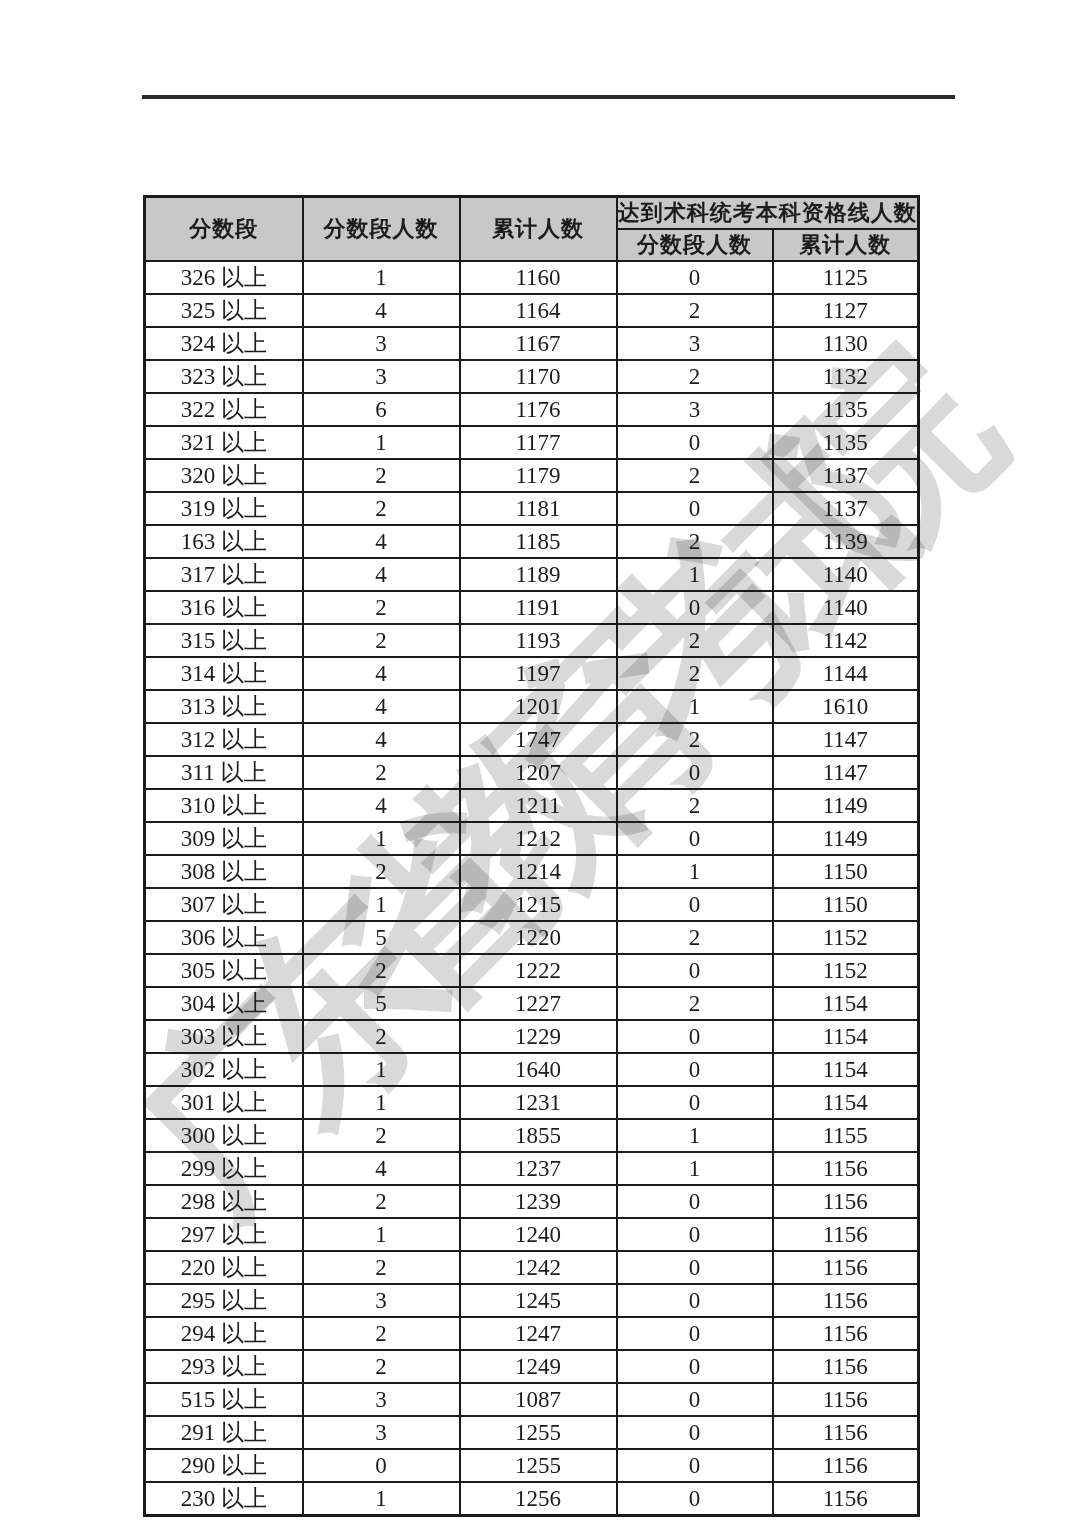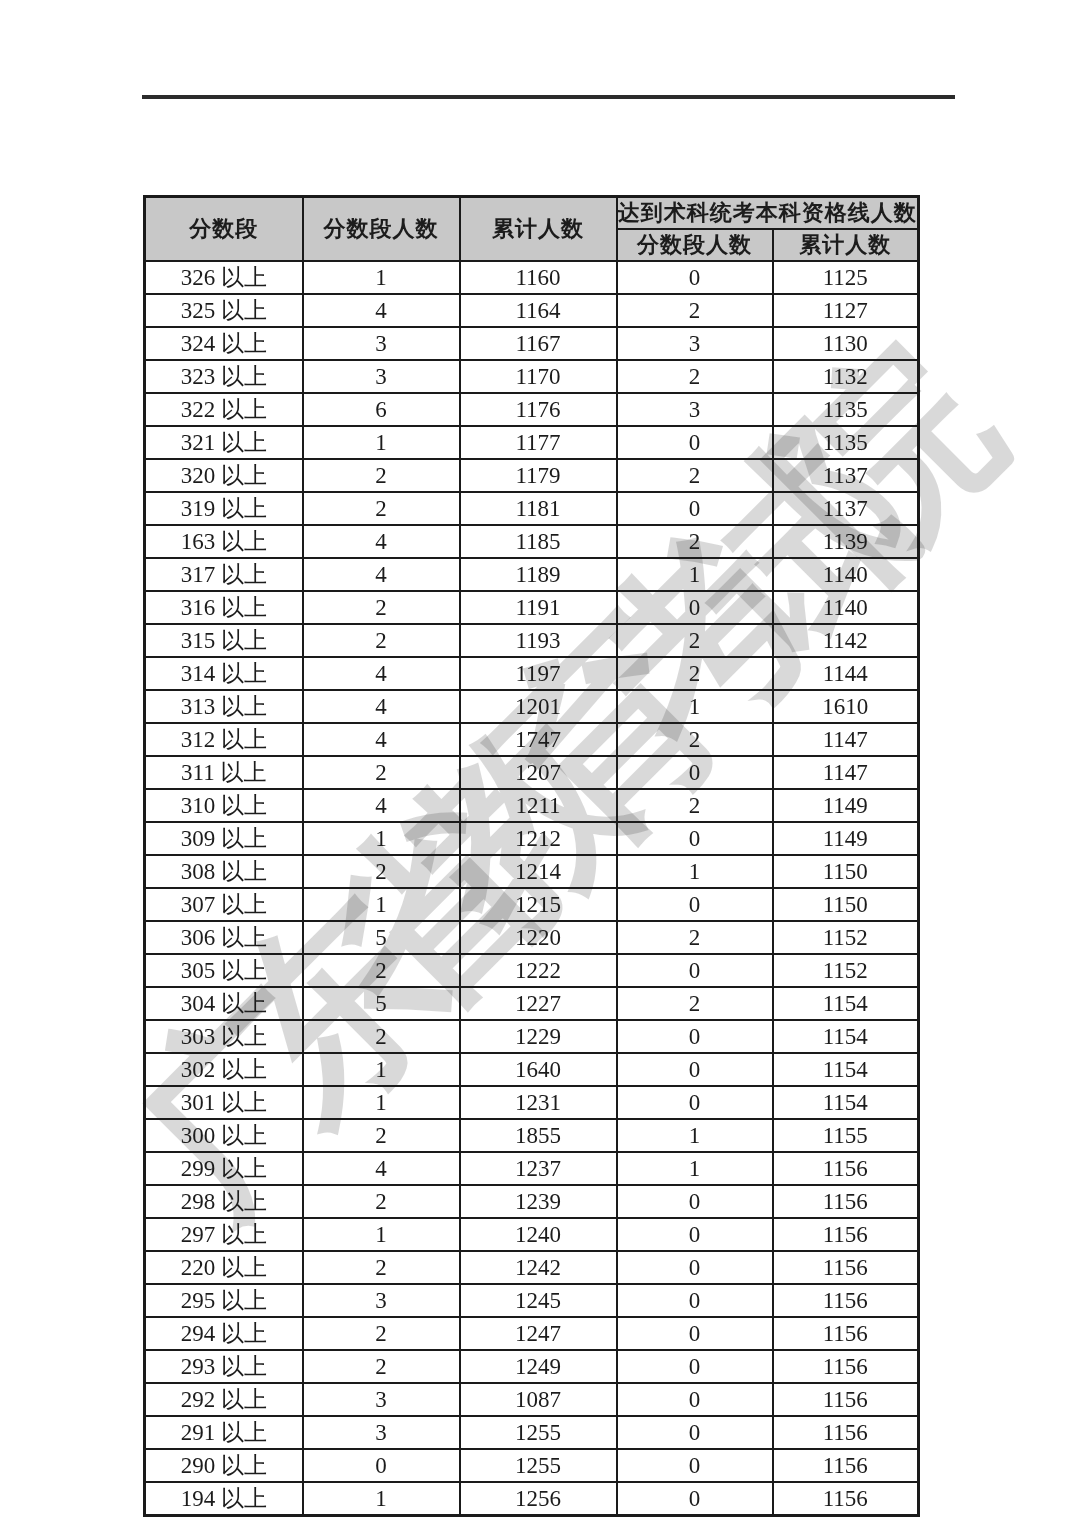--- a/index.html
+++ b/index.html
@@ -341,42 +341,42 @@
           <td>1156</td>
         </tr>
         <tr>
           <td>293 以上</td>
           <td>2</td>
           <td>1249</td>
           <td>0</td>
           <td>1156</td>
         </tr>
         <tr>
-          <td>292 以上</td>
+          <td>515 以上</td>
           <td>3</td>
           <td>1087</td>
           <td>0</td>
           <td>1156</td>
         </tr>
         <tr>
           <td>291 以上</td>
           <td>3</td>
           <td>1255</td>
           <td>0</td>
           <td>1156</td>
         </tr>
         <tr>
           <td>290 以上</td>
           <td>0</td>
           <td>1255</td>
           <td>0</td>
           <td>1156</td>
         </tr>
         <tr>
-          <td>194 以上</td>
+          <td>230 以上</td>
           <td>1</td>
           <td>1256</td>
           <td>0</td>
           <td>1156</td>
         </tr>
       </tbody>
   </table>
 
 </div>
 

